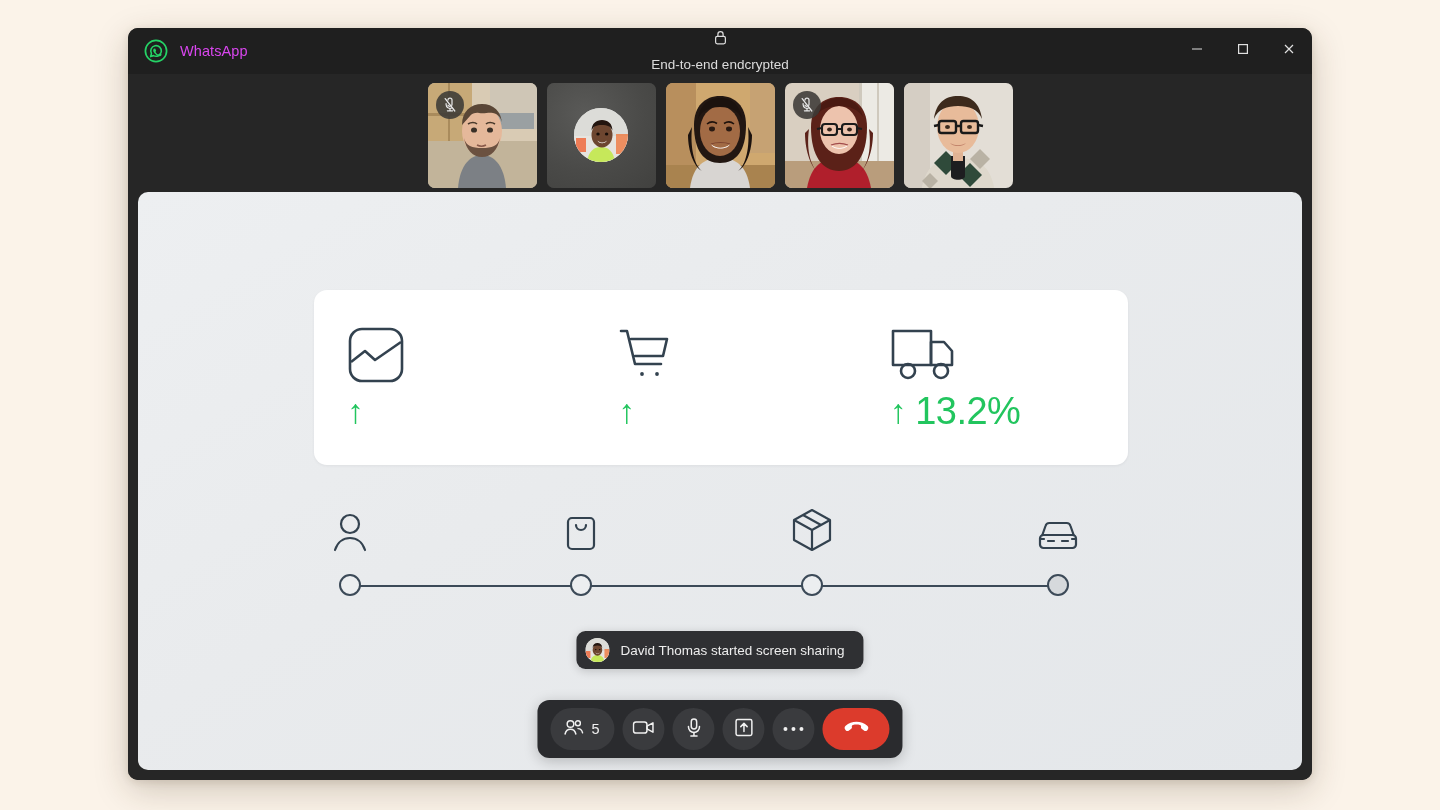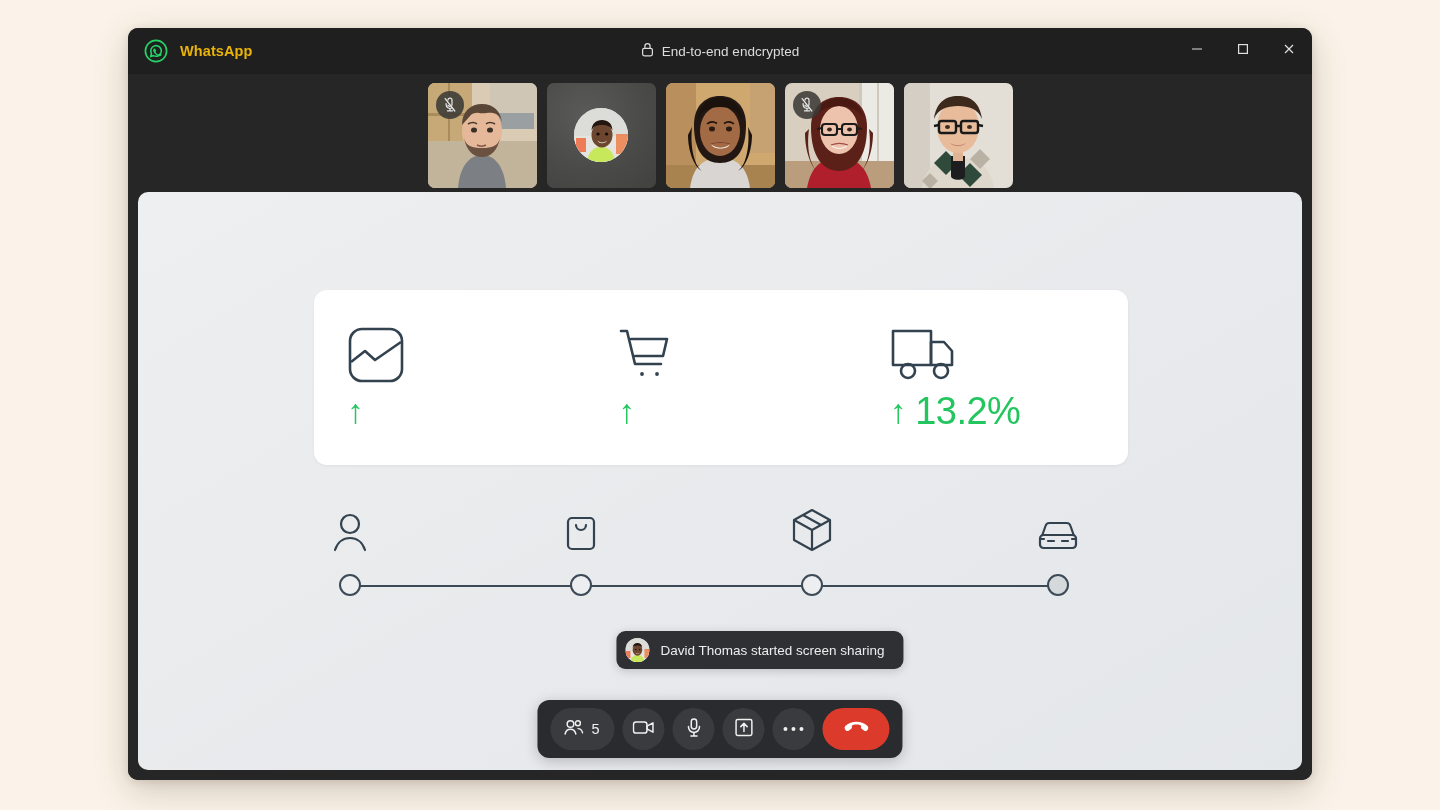--- a/index.html
+++ b/index.html
@@ -41,33 +41,33 @@
     align-items: center;
   }
   .titlebar-left {
     display: flex;
     align-items: center;
     gap: 12px;
     padding-left: 16px;
   }
   .wa-logo { width: 24px; height: 24px; display: block; }
   .app-title {
-    color: #eab308;
+    color: #d946ef;
     font-size: 14.5px;
     letter-spacing: .1px;
-    font-weight: bold;
   }
   .titlebar-center {
     position: absolute;
     left: 0; right: 0;
     display: flex;
     align-items: center;
     justify-content: center;
     gap: 8px;
     pointer-events: none;
+    flex-direction: column;
   }
   .titlebar-center .lock-icon { display: block; }
   .enc-label {
     color: #dcdcdc;
     font-size: 13.5px;
   }
   .win-controls {
     margin-left: auto;
     display: flex;
     align-items: stretch;
@@ -218,21 +218,20 @@
     transform: translateX(-50%);
     bottom: 101px;
     height: 38px;
     display: flex;
     align-items: center;
     gap: 11px;
     padding: 0 19px 0 9px;
     background: #2f3033;
     border-radius: 9px;
     box-shadow: 0 2px 10px rgba(0,0,0,0.18);
-    margin-left: 40px;
   }
   .toast-avatar {
     width: 24px; height: 24px;
     border-radius: 50%;
     overflow: hidden;
     position: relative;
     flex: 0 0 auto;
     background: #ccc;
   }
   .toast-text {

